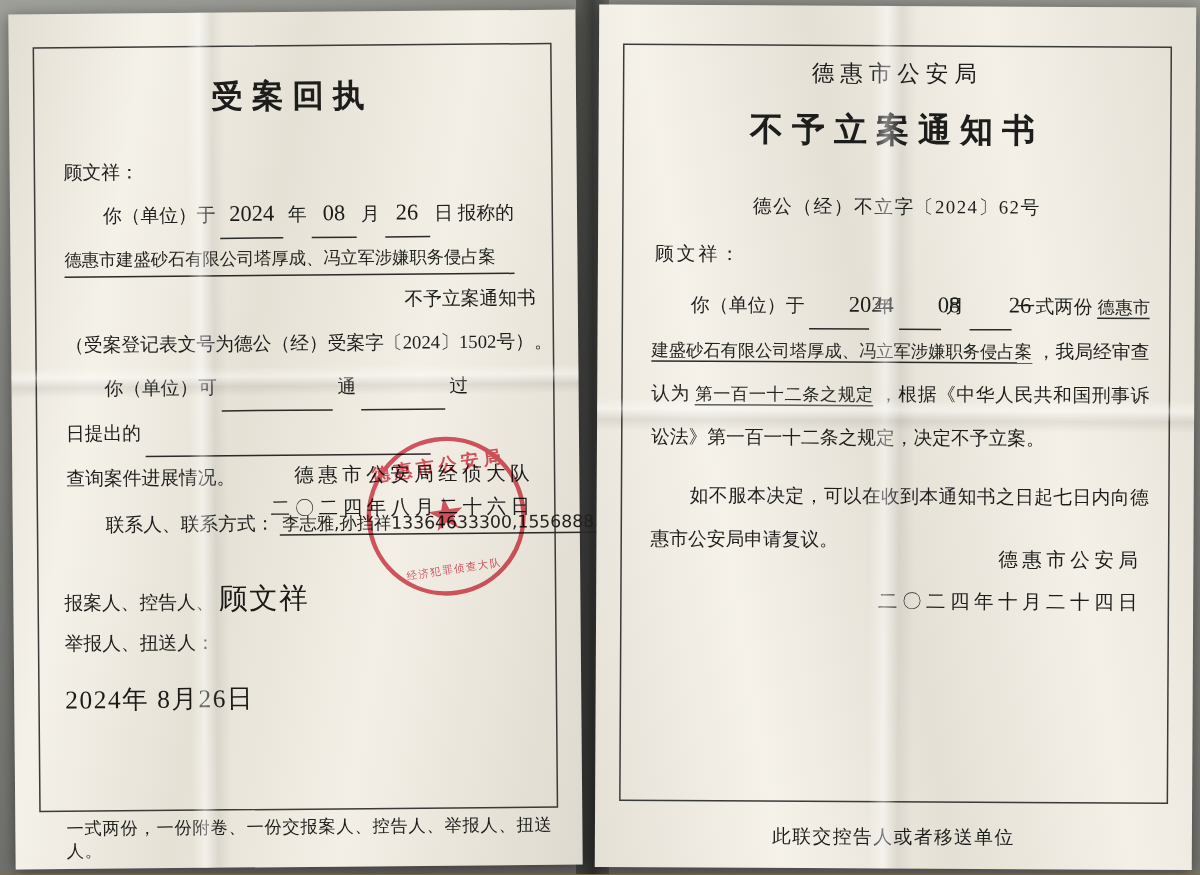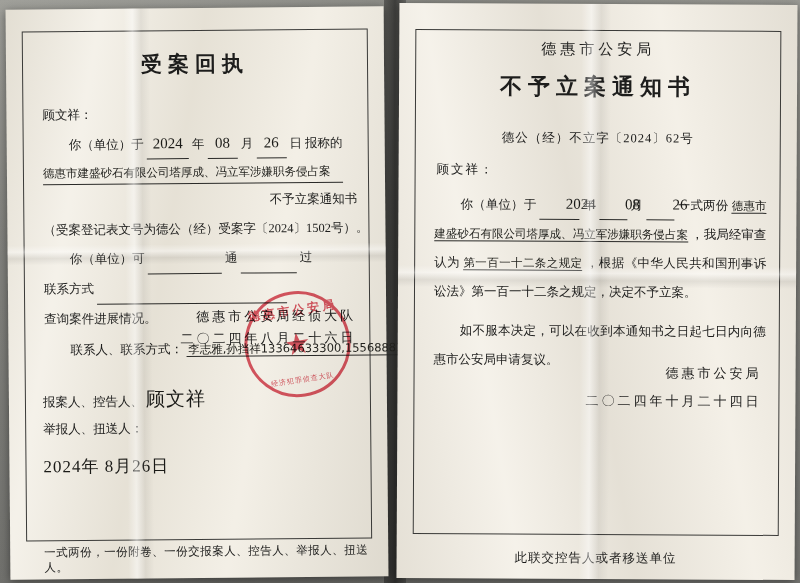--- a/index.html
+++ b/index.html
@@ -302,21 +302,21 @@
 
         <div class="lineblk indent">
           <span>你（单位）可</span>
           <span class="u" style="width:74px">&nbsp;</span>
           <span>通</span>
           <span class="u" style="width:56px">&nbsp;</span>
           <span>过</span>
         </div>
 
         <div class="lineblk">
-          <span>联系方式</span>
+          <span>日提出的</span>
           <span class="u" style="width:190px">&nbsp;</span>
         </div>
 
         <div class="lineblk">
           <span>查询案件进展情况。</span>
         </div>
 
         <div class="lineblk indent" style="margin-top:2px">
           <span>联系人、联系方式：</span>
           <span class="hand" style="border-bottom:1px solid #2a2a28; padding:0 2px;">李志雅,孙挡祥13364633300,15568883658</span>

